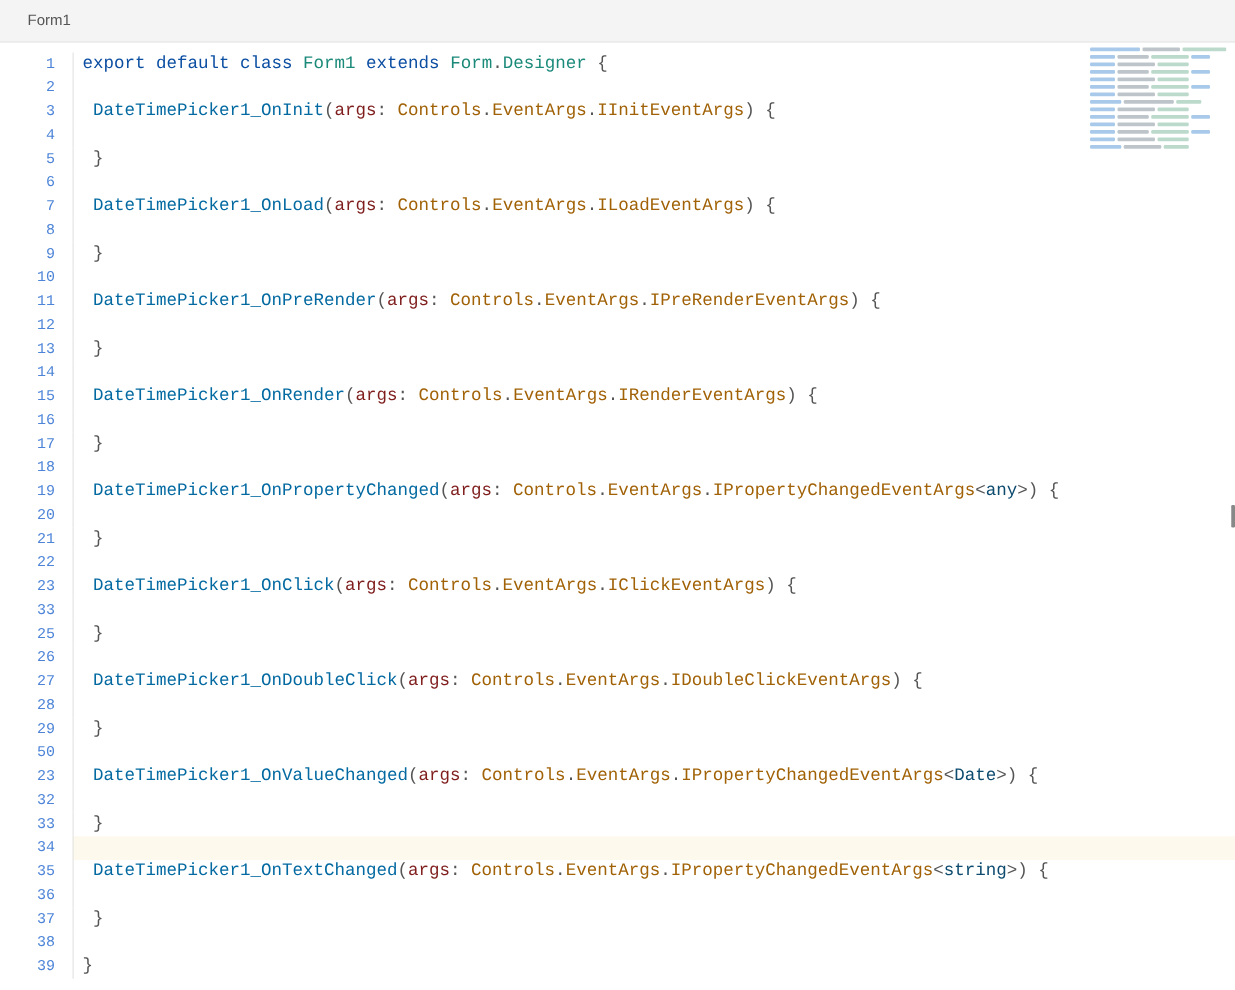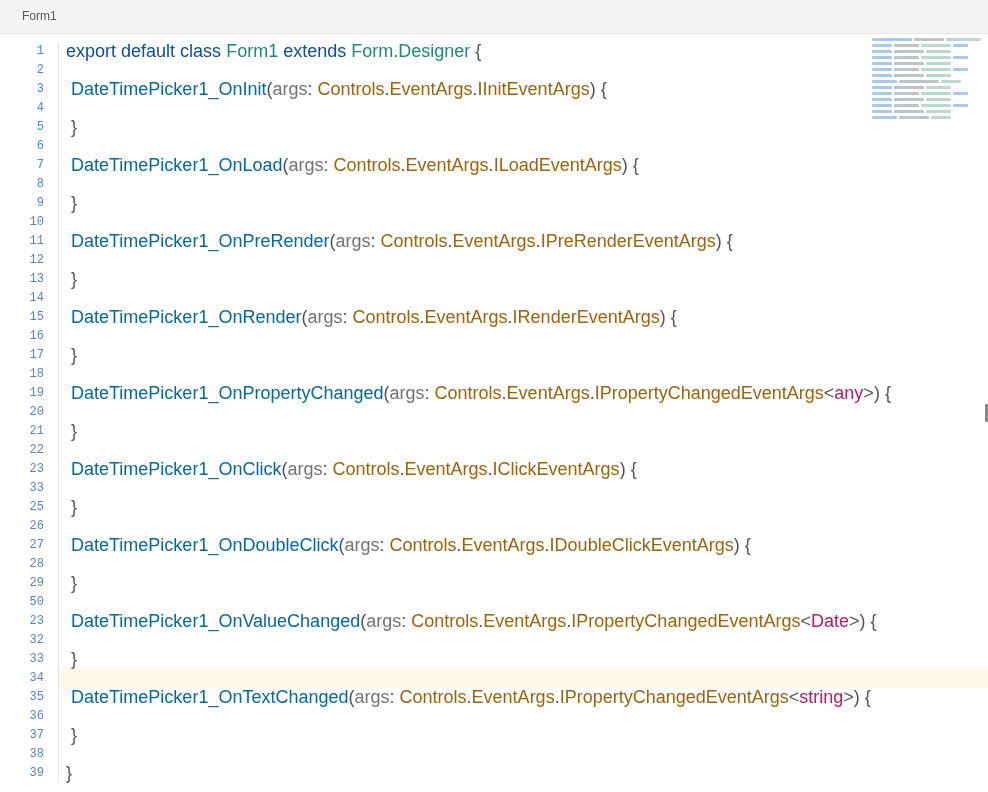--- a/index.html
+++ b/index.html
@@ -58,45 +58,45 @@
     font-family: Consolas, "Courier New", monospace;
     font-size: 12px;
     color: #2e6fd1;
     text-align: right;
     user-select: none;
   }
   .gutter .ln { height: 19px; line-height: 19px; padding-right: 14px; opacity: 0.85; }
   .code {
     flex: 1;
     padding-top: 8px;
-    font-family: Liberation Sans, sans-serif;
-    font-size: 18px;
+    font-family: Liberation Mono, monospace;
+    font-size: 14px;
     line-height: 19px;
     color: #555;
     position: relative;
   }
   .codeline { height: 19px; display: block; position: relative; }
   .codeline::before {
     content: "";
     position: absolute;
     left: 0; top: 0; bottom: 0;
     width: 1px;
     background: #e5e5e5;
   }
   .codeline .pad { display: inline-block; width: 8px; }
   .codeline.current-line {
     background: #fdf9ed;
   }
   .kw { color: #0b4ea2; }        
   .cls { color: #1c8a7a; }       
   .fn { color: #0369a1; }        
-  .prm { color: #737373; }       
+  .prm { color: #7f1d1d; }       
   .type { color: #a16207; }      
   .punct { color: #555; }
-  .generic { color: #be185d; }   
+  .generic { color: #0c4a6e; }   
   .brace { color: #555; }
 
   
   .minimap {
     position: absolute;
     top: 4px; right: 6px;
     width: 110px;
     height: 110px;
     display: flex;
     flex-direction: column;

